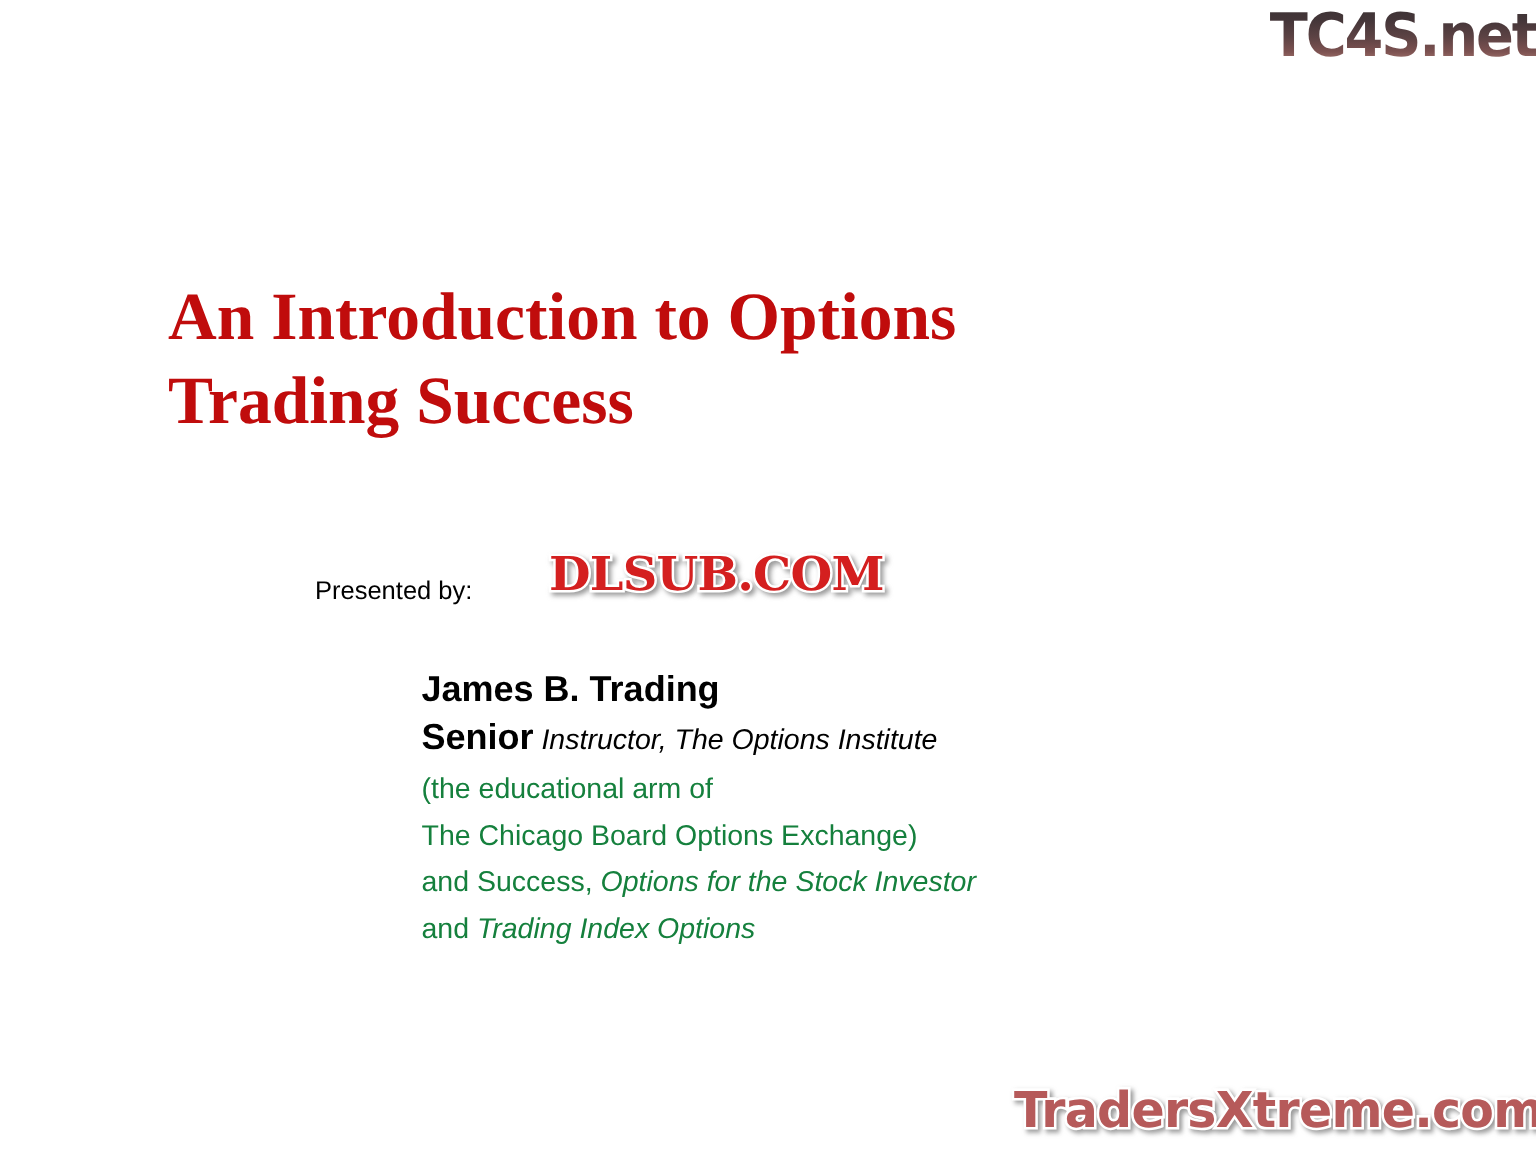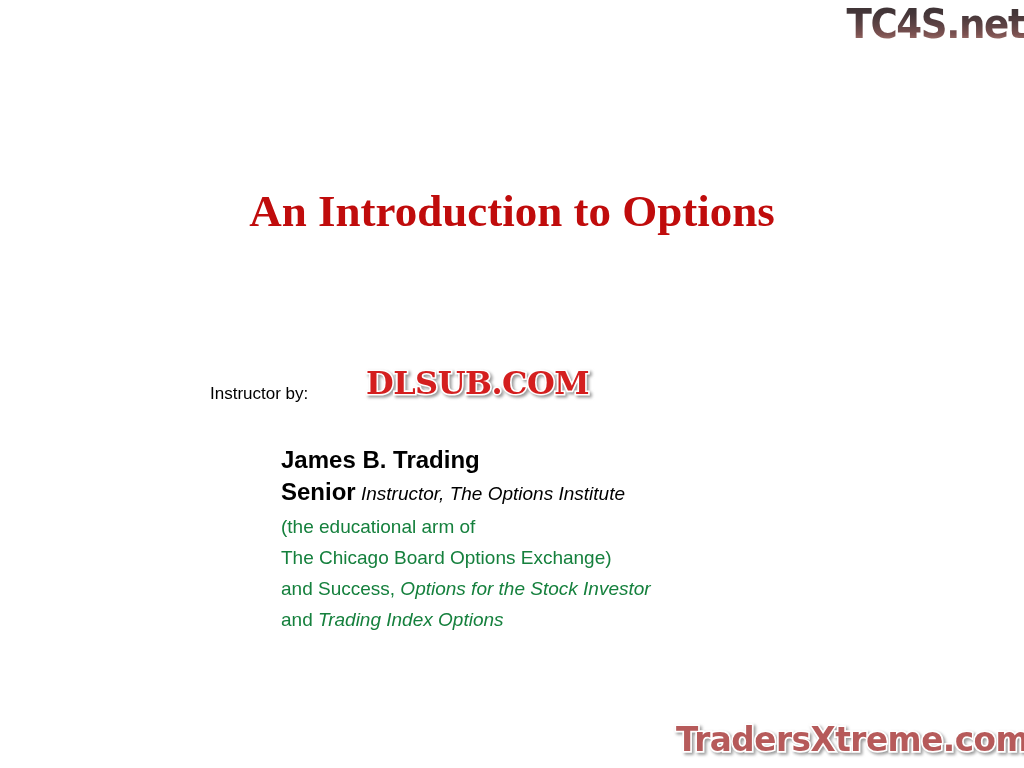--- a/index.html
+++ b/index.html
@@ -50,21 +50,21 @@
     white-space: nowrap;
     padding-right: 4px;
   }
 
   
   .title-block {
     position: absolute;
     left: 112px;
     top: 183px;
     width: 800px;
-    text-align: center;
+    text-align: left;
     font-family: "Liberation Serif", "DejaVu Serif", serif;
     font-weight: bold;
     font-size: 45px;
     line-height: 56px;
     color: #c00c0c;
     letter-spacing: 0px;
   }
   .title-line { display: block; white-space: nowrap; }
 
   
@@ -147,23 +147,24 @@
 </style>
 </head>
 <body>
 
 <div id="slide">
 
   <div class="tc4s-logo">TC4S.net</div>
 
   <div class="title-block">
     <span class="title-line">An Introduction to Options</span>
+    <span class="title-line">Trading Success</span>
   </div>
 
-  <div class="presented-by">Instructor by:</div>
+  <div class="presented-by">Presented by:</div>
 
   <div class="dlsub-logo">DLSUB.COM</div>
 
   <div class="presenter-block">
 
     <div class="presenter-name">James B. Trading</div>
 
     <div class="presenter-role">
       <span class="role-lead">Senior</span><span class="role-rest"> <span>Instructor, The Options Institute</span></span>
     </div>

